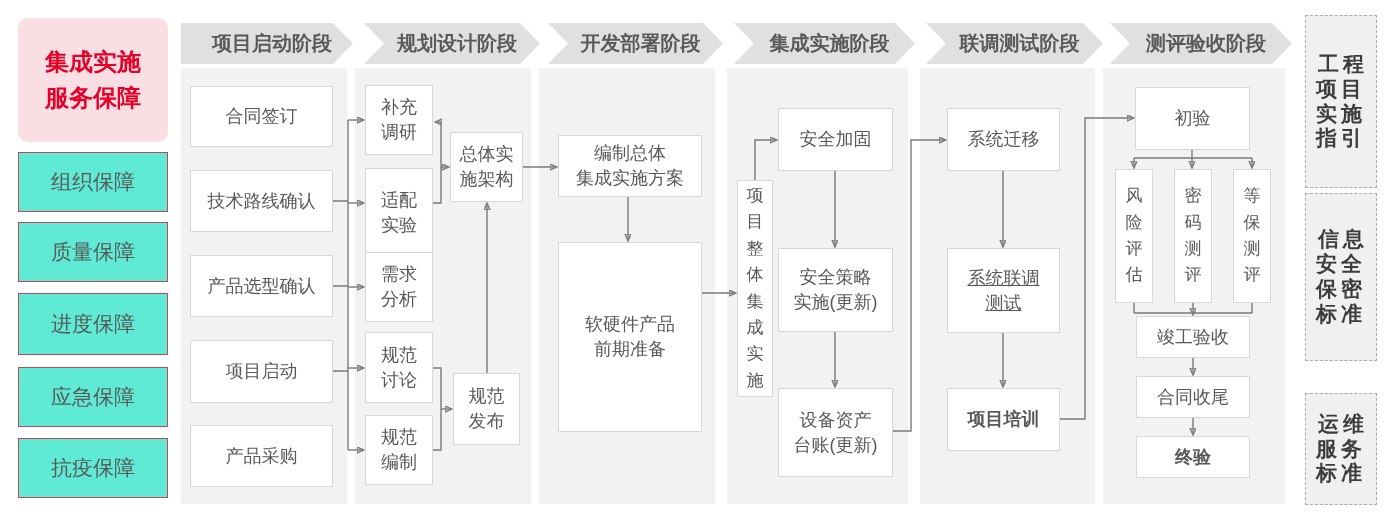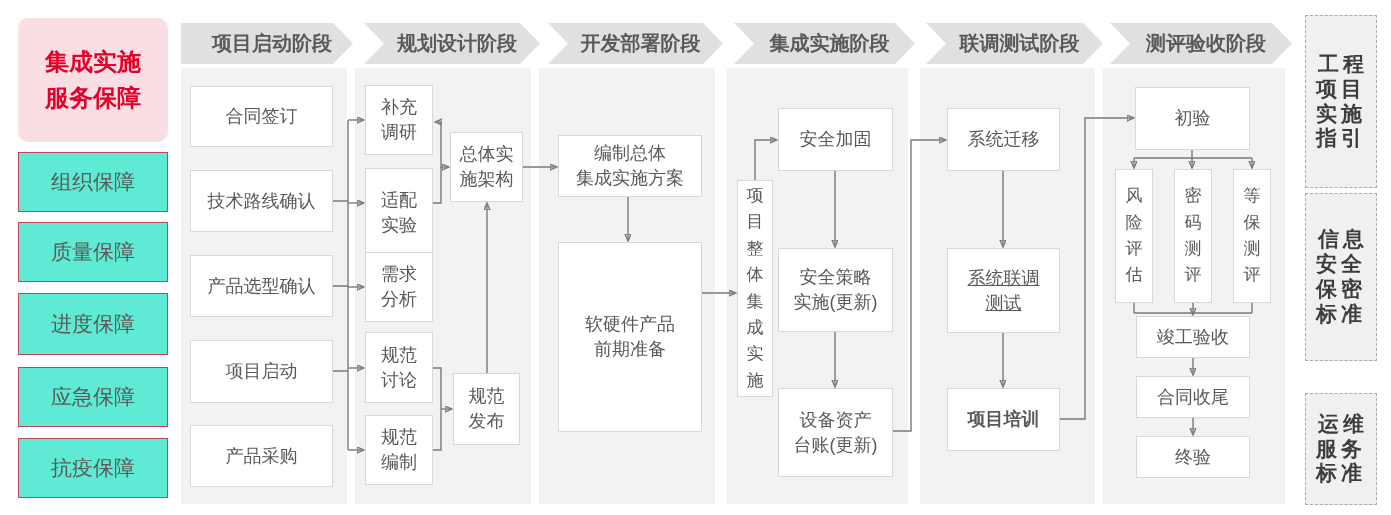--- a/index.html
+++ b/index.html
@@ -155,21 +155,21 @@
   <div class="node" style="left:947px;top:248px;width:113px;height:85px;text-decoration:underline;">系统联调
 测试</div>
   <div class="node" style="left:947px;top:388px;width:113px;height:63px;font-weight:bold;">项目培训</div>
 
   <div class="node" style="left:1135px;top:87px;width:115px;height:63px;">初验</div>
   <div class="node vtext" style="left:1115px;top:169px;width:38px;height:134px;">风险评估</div>
   <div class="node vtext" style="left:1174px;top:169px;width:38px;height:134px;">密码测评</div>
   <div class="node vtext" style="left:1233px;top:169px;width:38px;height:134px;">等保测评</div>
   <div class="node" style="left:1136px;top:316px;width:114px;height:42px;">竣工验收</div>
   <div class="node" style="left:1136px;top:376px;width:114px;height:42px;">合同收尾</div>
-  <div class="node" style="left:1136px;top:436px;width:114px;height:42px;">终验</div>
+  <div class="node" style="left:1136px;top:436px;width:114px;height:42px;font-weight:bold;">终验</div>
 
   <div class="rp-box" style="top:15px;height:173px;">工程
 项目
 实施
 指引</div>
   <div class="rp-box" style="top:193px;height:168px;">信息
 安全
 保密
 标准</div>
   <div class="rp-box" style="top:365px;height:112px;margin-top:28px;">运维

